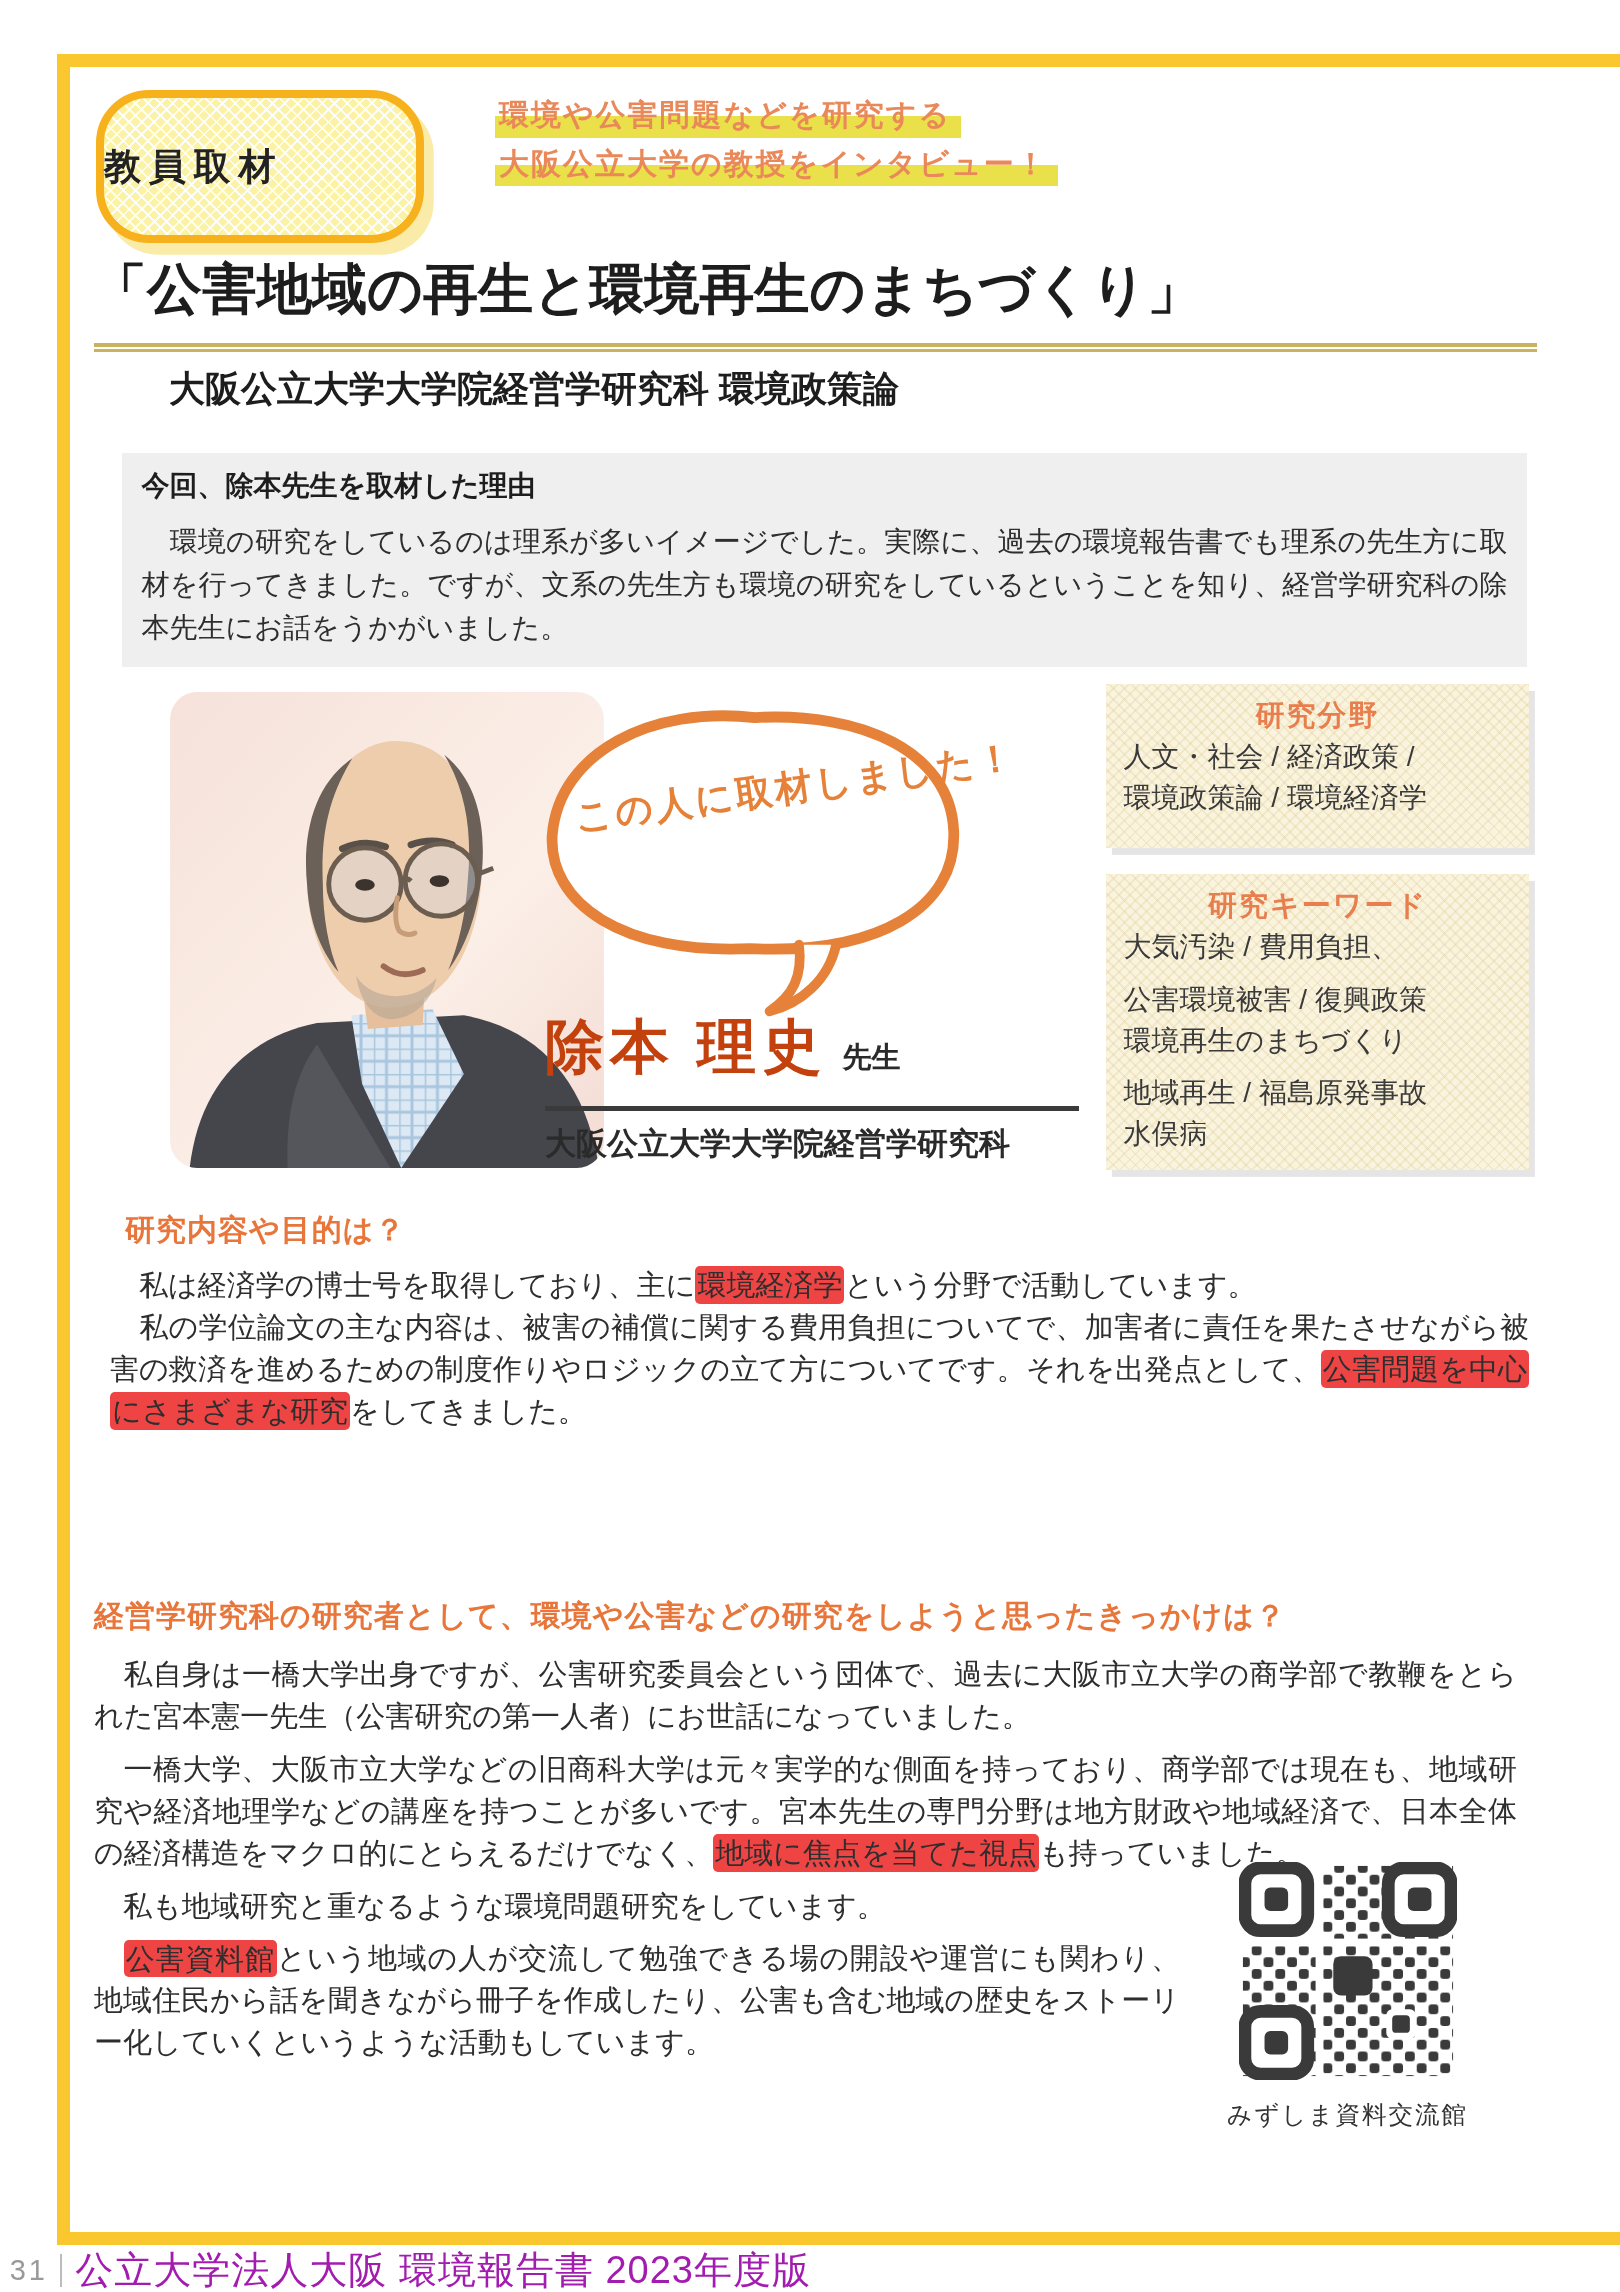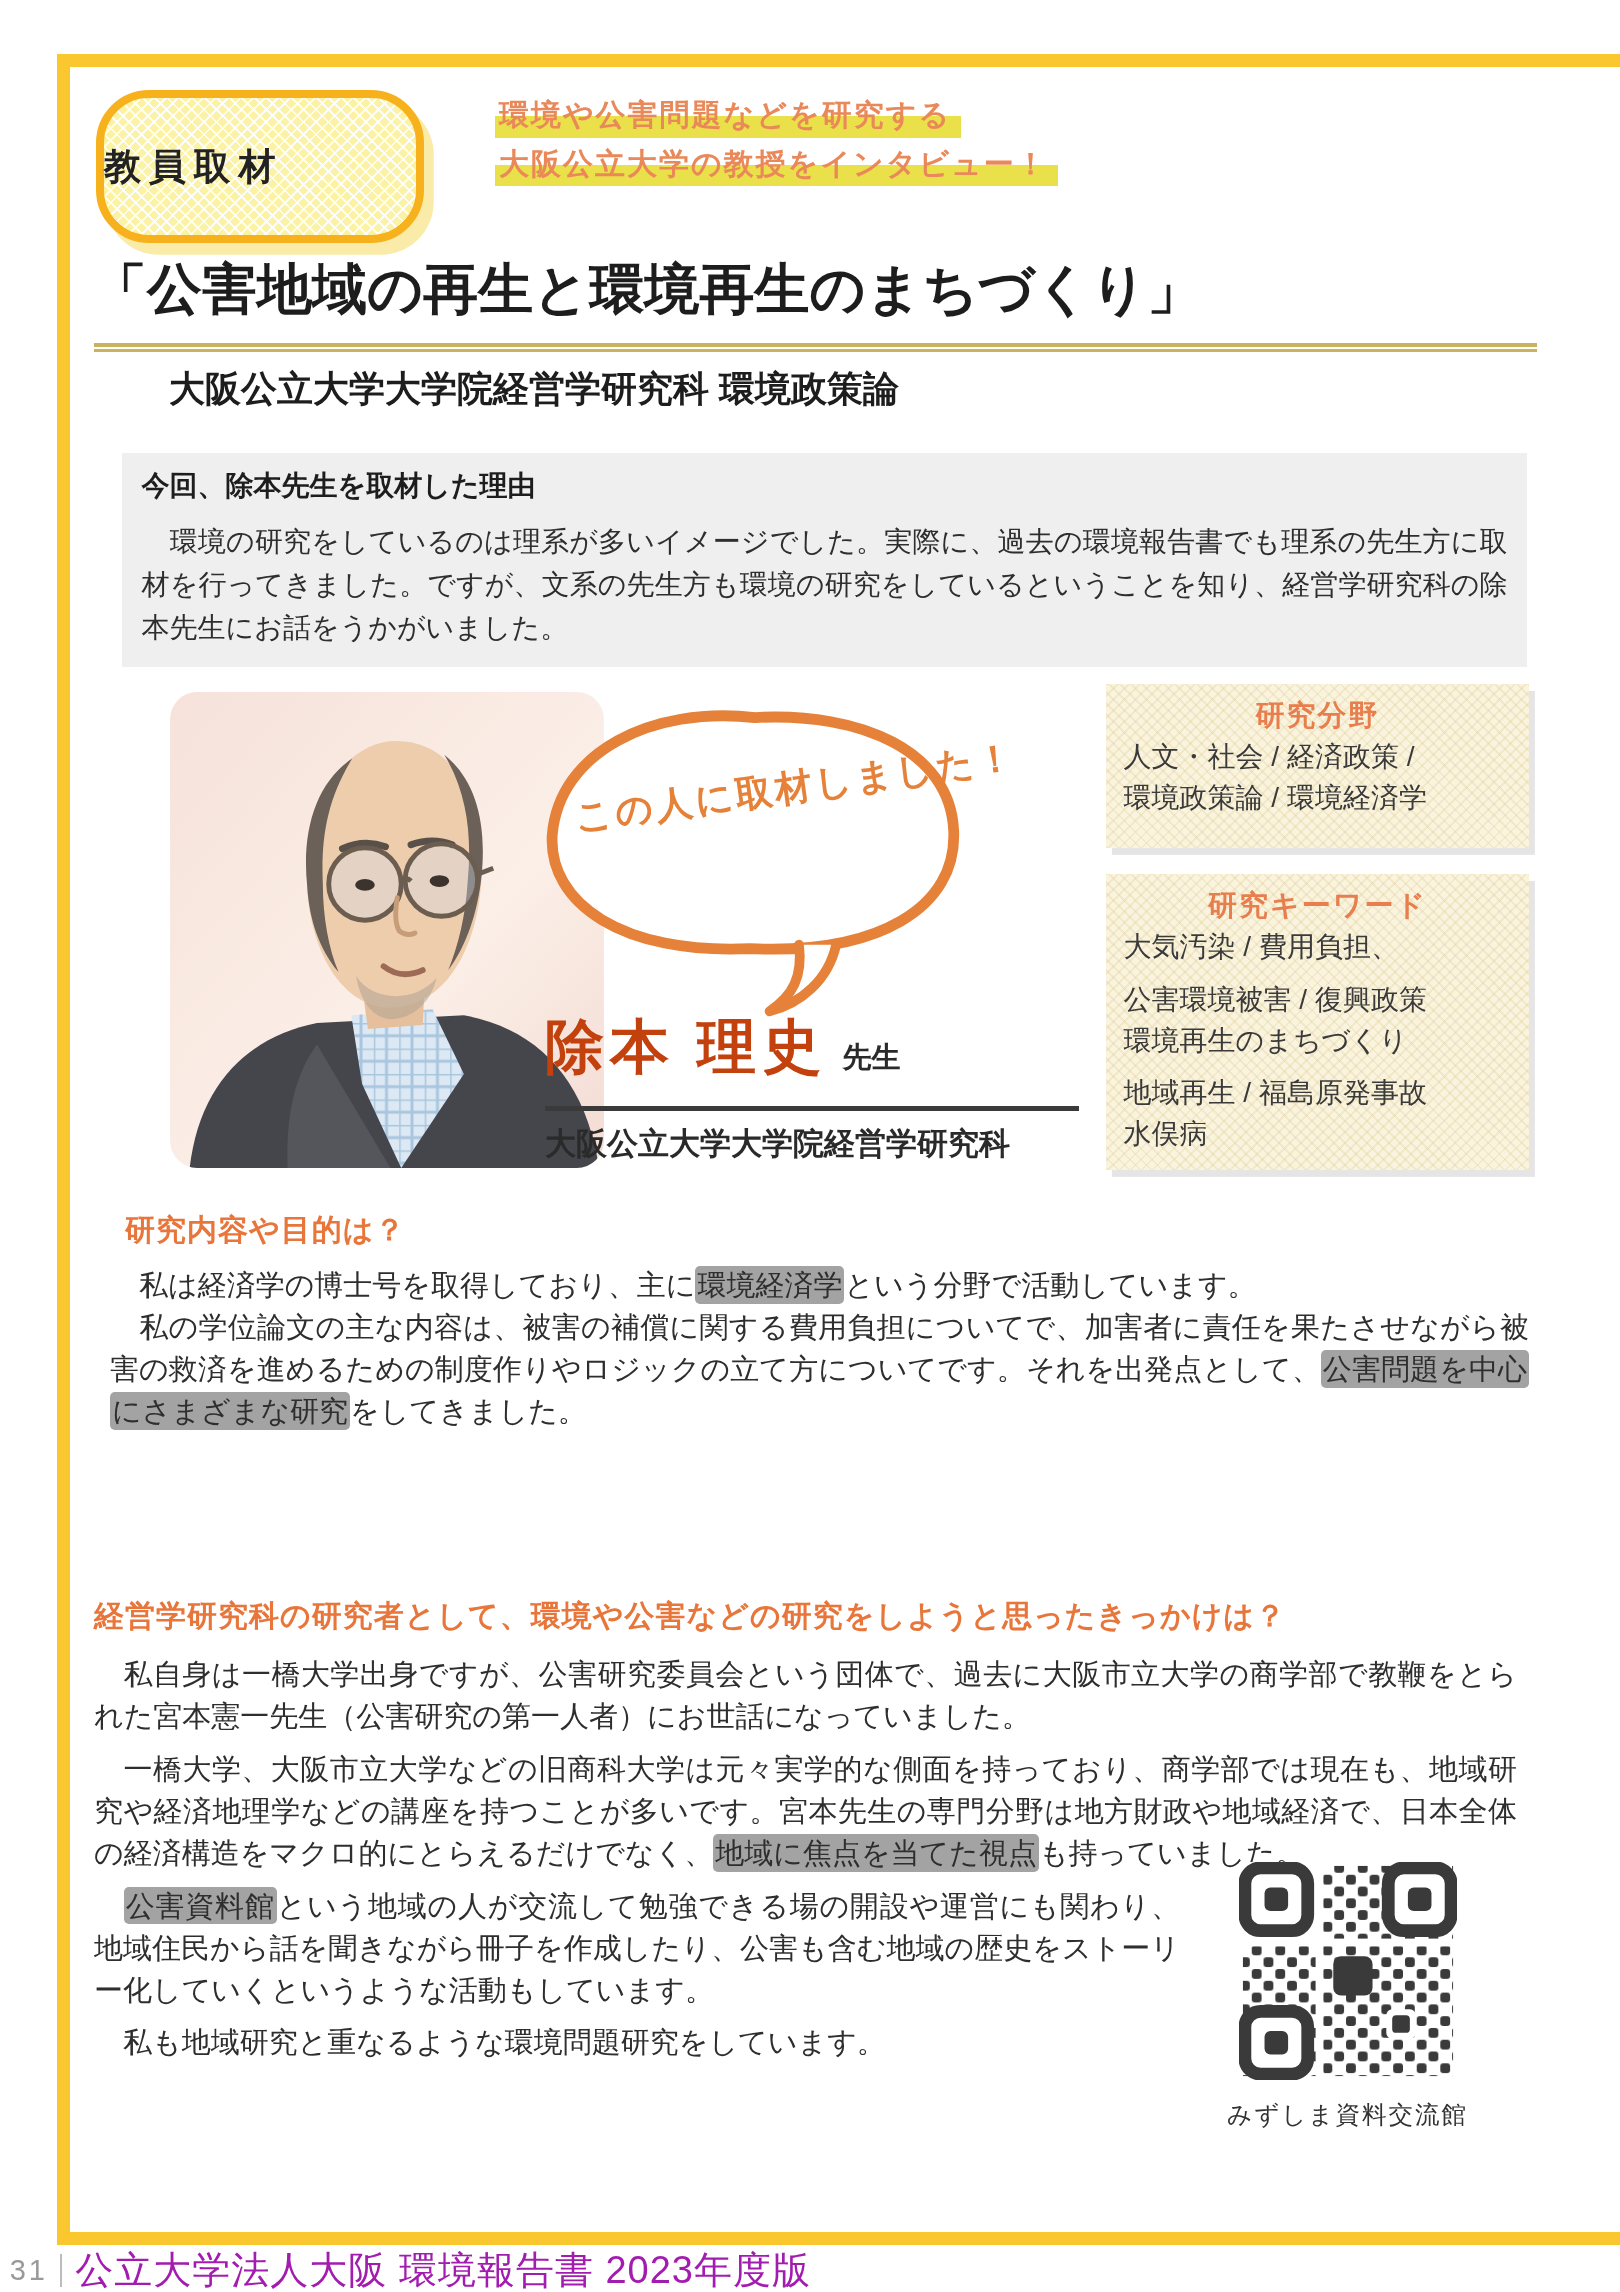--- a/index.html
+++ b/index.html
@@ -91,21 +91,21 @@
   .q-heading{font-size:30px;font-weight:700;color:#E8763B;letter-spacing:1px;white-space:nowrap;}
   .s1-heading{left:125px;top:1210px;}
   .s2-heading{left:94px;top:1596px;}
   .bodytext{font-size:29px;line-height:42px;text-align:justify;color:#2e2e2e;}
   .s1-body{left:110px;top:1264px;width:1419px;}
   .s2-body{left:94px;top:1653px;width:1423px;}
   .s2-body p{margin:0 0 10.8px 0;}
   .s1-body p{margin:0;}
   .narrow{width:1086px;}
   .hl{
-    background:#a3a3a3;border-radius:4.9px;padding:2.9px 2px;
+    background:#ef4444;border-radius:4.9px;padding:2.9px 2px;
     -webkit-box-decoration-break:clone;box-decoration-break:clone;
   }
 
   
   .qr-wrap{left:1227px;top:1862px;width:241px;text-align:center;}
   .qr-caption{margin-top:13.7px;font-size:24.5px;color:#333;letter-spacing:2px;}
 
   
   .footer{left:0;top:2249px;width:100%;height:43px;display:flex;align-items:center;}
   .page-num{font-size:29px;color:#9a9a9a;margin-left:9.8px;letter-spacing:2.9px;}
@@ -215,22 +215,22 @@
 <div class="abs q-heading s1-heading">研究内容や目的は？</div>
 <div class="abs bodytext s1-body">
   <p><span>　私は経済学の博士号を取得しており、主に</span><span class="hl">環境経済学</span><span>という分野で活動しています。</span></p>
   <p><span>　私の学位論文の主な内容は、被害の補償に関する費用負担についてで、加害者に責任を果たさせながら被害の救済を進めるための制度作りやロジックの立て方についてです。それを出発点として、</span><span class="hl">公害問題を中心にさまざまな研究</span><span>をしてきました。</span></p>
 </div>
 
 <div class="abs q-heading s2-heading">経営学研究科の研究者として、環境や公害などの研究をしようと思ったきっかけは？</div>
 <div class="abs bodytext s2-body">
   <p>　私自身は一橋大学出身ですが、公害研究委員会という団体で、過去に大阪市立大学の商学部で教鞭をとられた宮本憲一先生（公害研究の第一人者）にお世話になっていました。</p>
   <p><span>　一橋大学、大阪市立大学などの旧商科大学は元々実学的な側面を持っており、商学部では現在も、地域研究や経済地理学などの講座を持つことが多いです。宮本先生の専門分野は地方財政や地域経済で、日本全体の経済構造をマクロ的にとらえるだけでなく、</span><span class="hl">地域に焦点を当てた視点</span><span>も持っていました。</span></p>
+  <p class="narrow">　私も地域研究と重なるような環境問題研究をしています。</p>
   <p class="narrow"><span>　</span><span class="hl">公害資料館</span><span>という地域の人が交流して勉強できる場の開設や運営にも関わり、地域住民から話を聞きながら冊子を作成したり、公害も含む地域の歴史をストーリー化していくというような活動もしています。</span></p>
-  <p class="narrow">　私も地域研究と重なるような環境問題研究をしています。</p>
 </div>
 
 <div class="abs qr-wrap">
   <svg width="218" height="218" viewBox="0 0 222 222" xmlns="http://www.w3.org/2000/svg">
     <defs>
       <pattern id="qm" width="24" height="24" patternUnits="userSpaceOnUse">
         <rect x="1" y="1" width="10" height="10" rx="3" fill="#3a3a3a"></rect>
         <rect x="13" y="13" width="10" height="10" rx="3" fill="#3a3a3a"></rect>
       </pattern>
     </defs>

